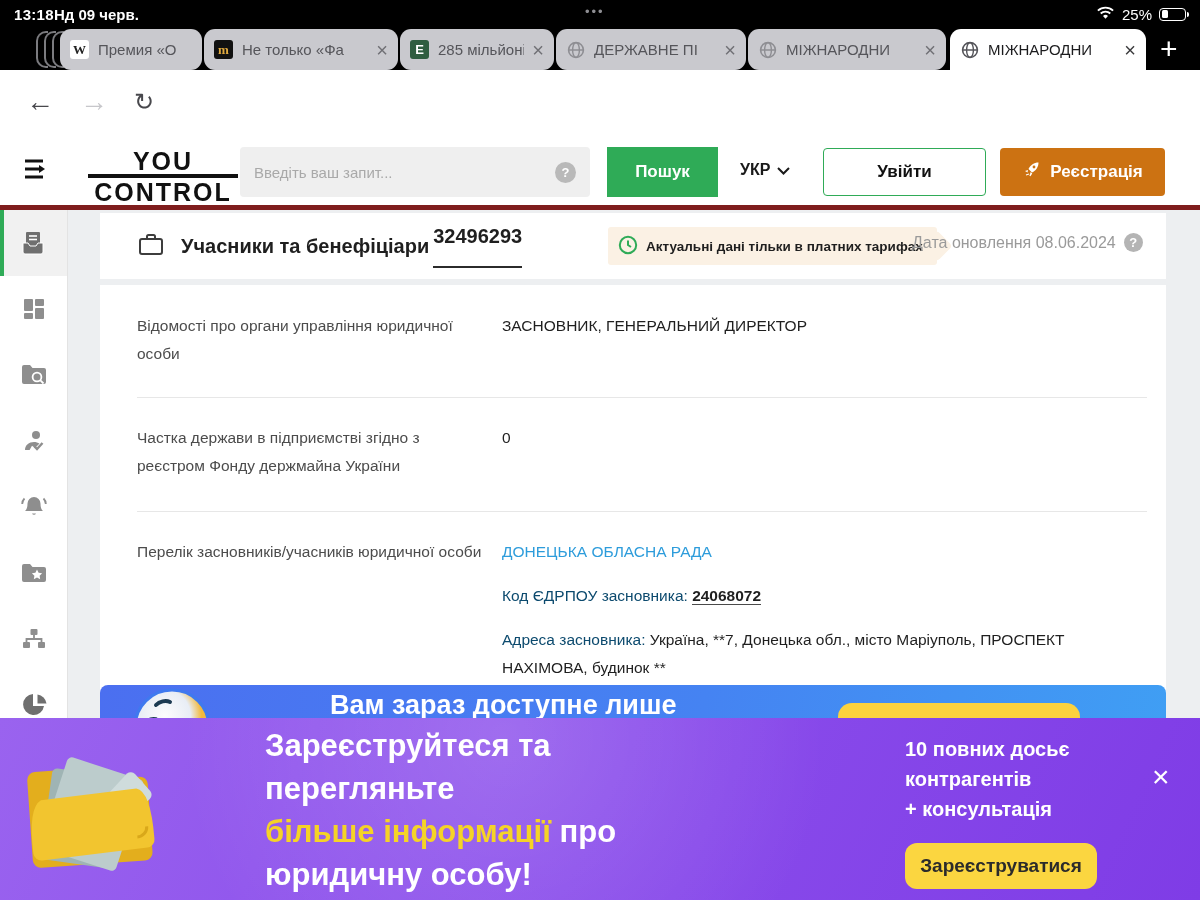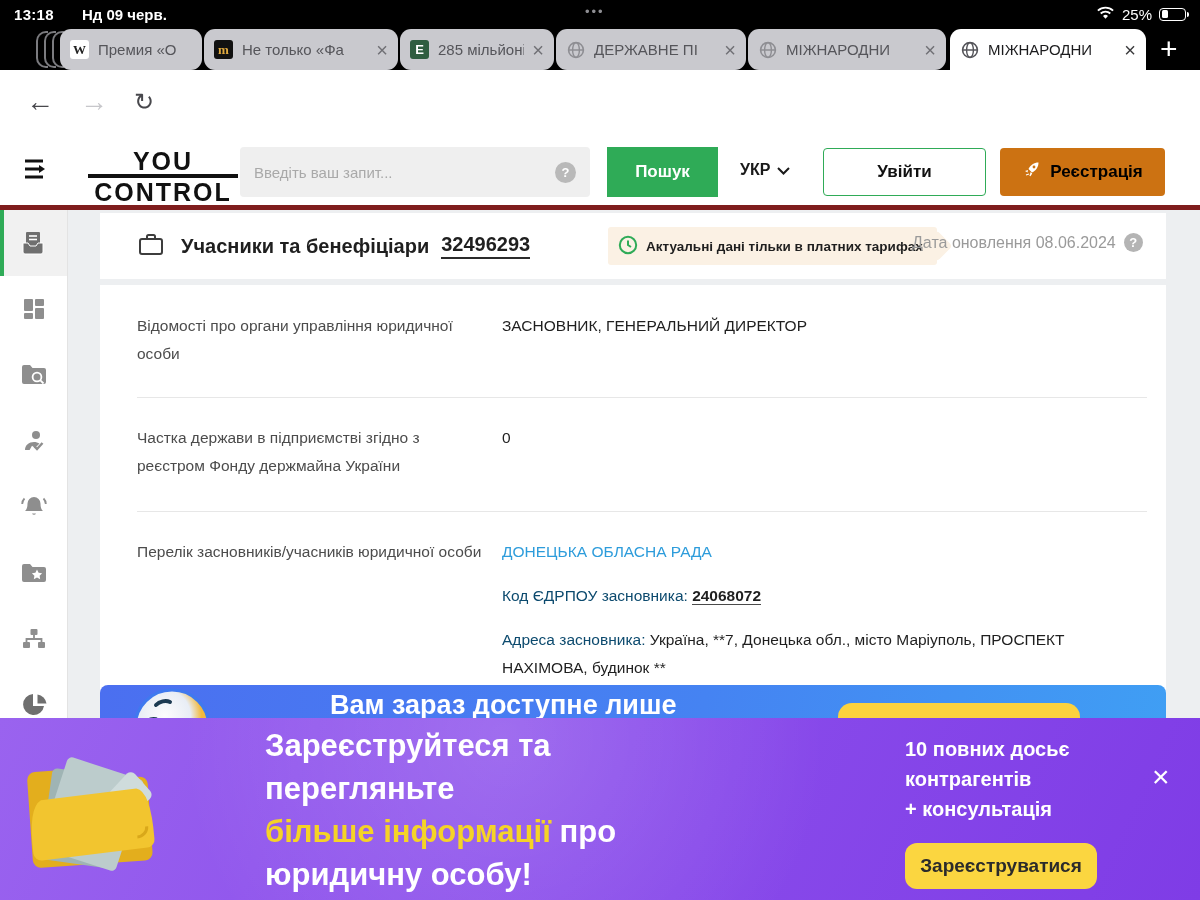--- a/index.html
+++ b/index.html
@@ -4,21 +4,21 @@
 <style>
   * { margin:0; padding:0; box-sizing:border-box; }
   html,body { width:1200px; height:900px; overflow:hidden; background:#000; }
   body { font-family:"Liberation Sans", sans-serif; position:relative; }
   .abs { position:absolute; }
 
   
   #status-bar { left:0; top:0; width:1200px; height:28px; background:#000; color:#fff;
     display:flex; align-items:center; padding:0 14px; font-size:15px; }
   #status-bar .time { font-weight:bold; letter-spacing:.3px; }
-  #status-bar .date { margin-left:28px; font-weight:bold; }
+  #status-bar .date { margin-left:0; font-weight:bold; }
   #status-bar .center-dots { position:absolute; left:585px; top:4px; color:#8e8e93; font-size:13px; letter-spacing:2px; }
   #status-right { margin-left:auto; display:flex; align-items:center; gap:7px; }
   .battery { width:27px; height:13px; border:1.5px solid #fff; border-radius:4px; position:relative; }
   .battery .fill { position:absolute; left:1.5px; top:1.5px; bottom:1.5px; width:25%; background:#fff; border-radius:1.5px; }
   .battery .tip { position:absolute; right:-4px; top:3.5px; width:2.5px; height:5px; background:#fff; border-radius:0 2px 2px 0; }
 
   
   #tab-bar { left:0; top:0; width:1200px; height:70px; background:#000; }
   .tab { position:absolute; top:29px; height:41px; background:#c9c9ce; border-radius:11px;
     display:flex; align-items:center; padding:0 10px; overflow:hidden; }
@@ -62,34 +62,34 @@
   #search-box { position:absolute; left:240px; top:13px; width:350px; height:50px; background:#efefef; border-radius:4px;
     display:flex; align-items:center; padding:0 14px; font-size:15px; color:#a9a9a9; }
   .help-dot { width:21px; height:21px; border-radius:50%; background:#b9b9b9; color:#fff; font-size:13px; font-weight:bold;
     display:flex; align-items:center; justify-content:center; margin-left:auto; }
   #search-btn { position:absolute; left:607px; top:13px; width:111px; height:50px; background:#2fab57; color:#fff;
     border:none; border-radius:0; font-size:17px; font-weight:bold; }
   #lang-select { position:absolute; left:740px; top:27px; font-size:16px; font-weight:bold; color:#1a1a1a; display:flex; align-items:center; gap:7px; }
   #login-btn { position:absolute; left:823px; top:14px; width:163px; height:48px; background:#fff; border:1.5px solid #2fab57;
     border-radius:4px; font-size:17px; font-weight:bold; color:#111; display:flex; align-items:center; justify-content:center; }
   #register-btn { position:absolute; left:1000px; top:14px; width:165px; height:48px; background:#cc7212; border:none;
-    border-radius:4px; color:#000000; font-size:17px; font-weight:bold; display:flex; align-items:center; justify-content:center; gap:9px; }
+    border-radius:4px; color:#ffffff; font-size:17px; font-weight:bold; display:flex; align-items:center; justify-content:center; gap:9px; }
 
   
   #sidebar { position:absolute; left:0; top:76px; width:68px; height:610px; background:#fff; border-right:1px solid #e3e3e3; }
   .side-item { height:66px; display:flex; align-items:center; justify-content:center; position:relative; }
   .side-item.active { background:#f1f1f1; height:66px; }
   .side-item.active::before { content:""; position:absolute; left:0; top:0; bottom:0; width:4px; background:#2fab57; }
 
   
   .card { position:absolute; background:#fff; }
   #title-card { left:100px; top:79px; width:1066px; height:66px; display:flex; align-items:center; }
   #title-card .briefcase { margin-left:38px; }
   #page-title { font-size:20px; font-weight:bold; color:#1f1f1f; margin-left:17px; }
-  #company-code { font-size:20px; font-weight:bold; color:#1f1f1f; border-bottom:2px solid #2b2b2b; padding-bottom:1px; margin-left:12px; }
+  #company-code { font-size:20px; font-weight:bold; color:#1f1f1f; border-bottom:2px solid #2b2b2b; padding-bottom:18px; margin-left:4px; }
   #paid-badge { position:absolute; left:508px; top:14px; height:38px; background:#fbf1e4; display:flex; align-items:center;
     padding:0 14px 0 10px; font-size:13.5px; font-weight:bold; color:#1f1f1f; border-radius:3px; }
   #paid-badge::after { content:""; position:absolute; right:-11px; top:8px; width:22px; height:22px; background:#fbf1e4;
     transform:rotate(45deg); border-radius:4px; z-index:-0; }
   #paid-badge .clock { margin-right:8px; }
   #updated-text { position:absolute; left:812px; top:20px; font-size:16px; color:#9a9a9a; display:flex; align-items:center; gap:8px; }
   #updated-text .help-dot { width:19px; height:19px; background:#b4b4b4; }
 
   
   #detail-card { left:100px; top:151px; width:1066px; height:460px; }

